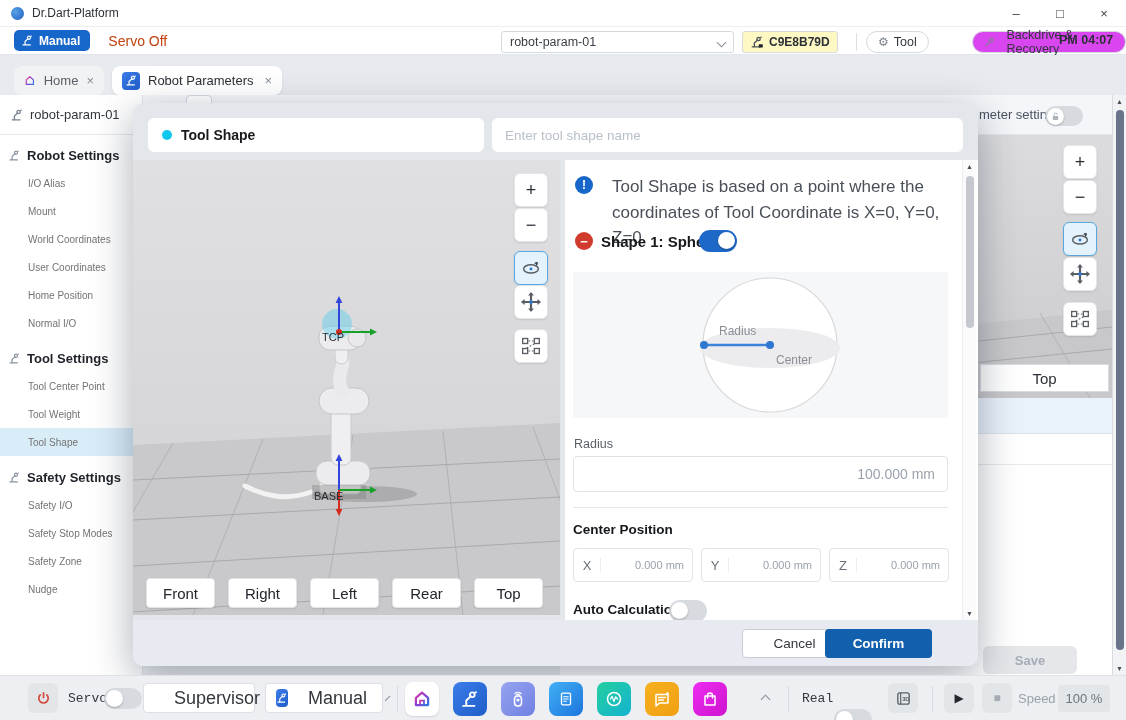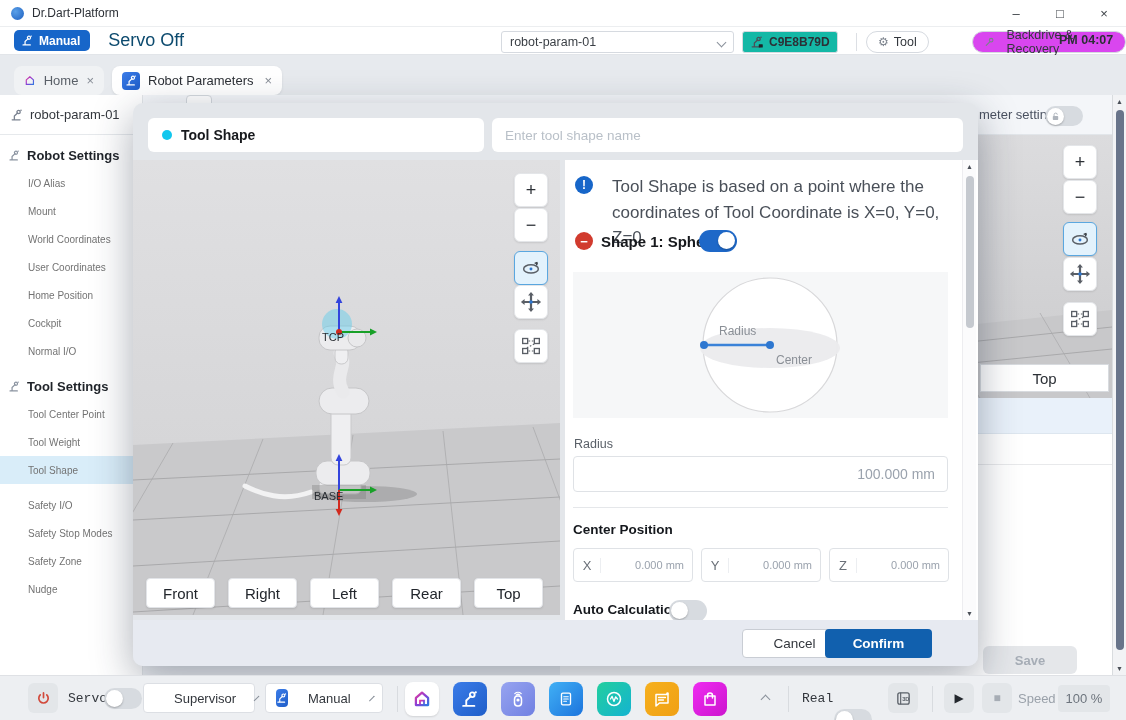--- a/index.html
+++ b/index.html
@@ -10,24 +10,24 @@
   
   #titlebar { left:0; top:0; width:1126px; height:27px; background:#fff; border-bottom:1px solid #eceef0; display:flex; align-items:center; }
   .app-logo { width:13px; height:13px; border-radius:50%; background:radial-gradient(circle at 35% 35%, #5aa0e8, #1e5fc0); margin-left:11px; }
   .win-title { font-size:12px; color:#2c3036; margin-left:8px; }
   .win-ctrls { margin-left:auto; display:flex; }
   .win-btn { width:44px; height:27px; display:flex; align-items:center; justify-content:center; font-size:13px; color:#3a3f45; }
 
   
   #toolbar { left:0; top:27px; width:1126px; height:28px; background:#fff; border-bottom:1px solid #e2e5e9; display:flex; align-items:center; }
   .manual-btn { margin-left:14px; height:21px; padding:0 10px 0 7px; background:#1766c9; border-radius:5px; display:flex; align-items:center; gap:5px; color:#fff; font-size:12px; font-weight:bold; }
-  .servo-off { margin-left:18px; font-size:18px; color:#0c4a6e; }
+  .servo-off { margin-left:18px; font-size:14px; color:#c2410c; }
   .prog-dd { position:absolute; left:501px; top:31px; width:233px; height:22px; background:#fff; border:1px solid #d6dae0; border-radius:3px; display:flex; align-items:center; padding:0 8px; font-size:12.5px; color:#3a3f45; }
   .prog-dd .chev-down { margin-left:auto; }
-  .serial-badge { position:absolute; left:742px; top:31px; width:96px; height:22px; background:#14b8a6; border:1px solid #d6dae0; border-radius:3px; display:flex; align-items:center; gap:5px; padding:0 7px; font-size:12px; font-weight:bold; color:#2c3036; }
+  .serial-badge { position:absolute; left:742px; top:31px; width:96px; height:22px; background:#fef9c3; border:1px solid #d6dae0; border-radius:3px; display:flex; align-items:center; gap:5px; padding:0 7px; font-size:12px; font-weight:bold; color:#2c3036; }
   .tb-divider { position:absolute; left:856px; top:33px; width:1px; height:18px; background:#dcdfe4; }
   .tool-btn { position:absolute; left:866px; top:31px; height:22px; padding:0 11px; background:#fff; border:1px solid #d6dae0; border-radius:11px; display:flex; align-items:center; gap:5px; font-size:12.5px; color:#33373d; }
   .gear-glyph { font-size:12px; color:#7b828c; }
   .backdrive-btn { position:absolute; left:972px; top:31px; height:22px; padding:0 11px; background:#d946ef; border:1px solid #d6dae0; border-radius:11px; display:flex; align-items:center; gap:12px; font-size:12.5px; color:#33373d; }
   .clock { position:absolute; left:1059px; top:33px; font-size:12.5px; font-weight:bold; color:#2c3036; }
 
   
   #tabbar { left:0; top:55px; width:1126px; height:40px; background:#e7eaee; }
   .tab { position:absolute; top:11px; height:29px; border-radius:8px; display:flex; align-items:center; padding:0 10px; gap:8px; font-size:13px; }
   .tab-home { left:14px; width:90px; background:#f0f2f4; color:#5a6068; }
@@ -116,21 +116,21 @@
 
   
   .m-footer { left:0; top:517px; width:845px; height:46px; background:#e7eaf1; border-radius:0 0 10px 10px;padding-left:12px; }
   .btn-cancel { position:absolute; left:609px; top:9px; width:105px; height:29px; background:#fff; border:1px solid #c9cdd4; border-radius:4px; font-size:13.5px; color:#33373d; display:flex; align-items:center; justify-content:center; }
   .btn-confirm { position:absolute; left:692px; top:9px; width:107px; height:29px; background:#1160ae; border-radius:4px; font-size:13.5px; font-weight:bold; color:#fff; display:flex; align-items:center; justify-content:center; }
 
   
   #dock { left:0; top:675px; width:1126px; height:45px; background:#edeff2; border-top:1px solid #dfe1e5; z-index:10; }
   .dock-row { position:absolute; left:0; top:0; width:100%; height:100%; }
   .sq-btn { position:absolute; top:7px; width:30px; height:30px; background:#e3e6e9; border-radius:6px; display:flex; align-items:center; justify-content:center; }
-  .dock-dd { position:absolute; top:7px; height:30px; background:#fff; border:1px solid #dcdfe4; border-radius:4px; display:flex; align-items:center; gap:20px; padding:0 10px; font-size:13px; color:#33373d; }
+  .dock-dd { position:absolute; top:7px; height:30px; background:#fff; border:1px solid #dcdfe4; border-radius:4px; display:flex; align-items:center; gap:20px; padding:0 10px; font-size:18px; color:#33373d; }
   .blue-dot { width:8px; height:8px; border-radius:50%; background:#1766c9; }
   .mini-robot-sq { width:18px; height:18px; border-radius:4px; background:linear-gradient(135deg,#3b7ce8,#1f5ec9); display:flex; align-items:center; justify-content:center; }
   .dock-div { position:absolute; top:10px; width:1px; height:26px; background:#d8dbdf; }
   .dock-label { position:absolute; top:15px; font-size:13px; color:#33373d;font-family:Liberation Mono, monospace; }
   .app-tile { position:absolute; top:6px; width:34px; height:34px; border-radius:8px; display:flex; align-items:center; justify-content:center; }
   .speed-label { position:absolute; top:15px; font-size:13px; color:#9aa1aa; }
   .speed-box { position:absolute; left:1058px; top:9px; width:52px; height:27px; background:#e3e6e9; border-radius:4px; display:flex; align-items:center; justify-content:center; font-size:13px; color:#6d747d; }
   .glyph-play { font-size:12px; color:#23272d; }
   .glyph-stop { font-size:12px; color:#a7adb5; }
 </style>
@@ -289,33 +289,38 @@
         <svg width="13" height="13" viewBox="0 0 16 16">
             <use href="#robot-glyph" stroke="#8a93a0" fill="#8a93a0"></use>
           </svg>
         <span>Robot Settings</span>
       </div>
       <div class="sb-item">I/O Alias</div>
       <div class="sb-item">Mount</div>
       <div class="sb-item">World Coordinates</div>
       <div class="sb-item">User Coordinates</div>
       <div class="sb-item">Home Position</div>
-      <div class="sb-item">Cockpit</div>
       <div class="sb-item">Normal I/O</div>
       <div class="sb-gap"></div>
       <div class="sb-sec">
         <svg width="13" height="13" viewBox="0 0 16 16">
             <use href="#robot-glyph" stroke="#8a93a0" fill="#8a93a0"></use>
           </svg>
         <span>Tool Settings</span>
       </div>
       <div class="sb-item">Tool Center Point</div>
       <div class="sb-item">Tool Weight</div>
       <div class="sb-item sel">Tool Shape</div>
       <div class="sb-gap"></div>
+      <div class="sb-sec">
+        <svg width="13" height="13" viewBox="0 0 16 16">
+            <use href="#robot-glyph" stroke="#8a93a0" fill="#8a93a0"></use>
+          </svg>
+        <span>Safety Settings</span>
+      </div>
       <div class="sb-item">Safety I/O</div>
       <div class="sb-item">Safety Stop Modes</div>
       <div class="sb-item">Safety Zone</div>
       <div class="sb-item">Nudge</div>
     </div>
   </div>
 
   <div id="modal" class="abs">
     <div class="m-title-box abs">
       <span class="cyan-dot"></span>

